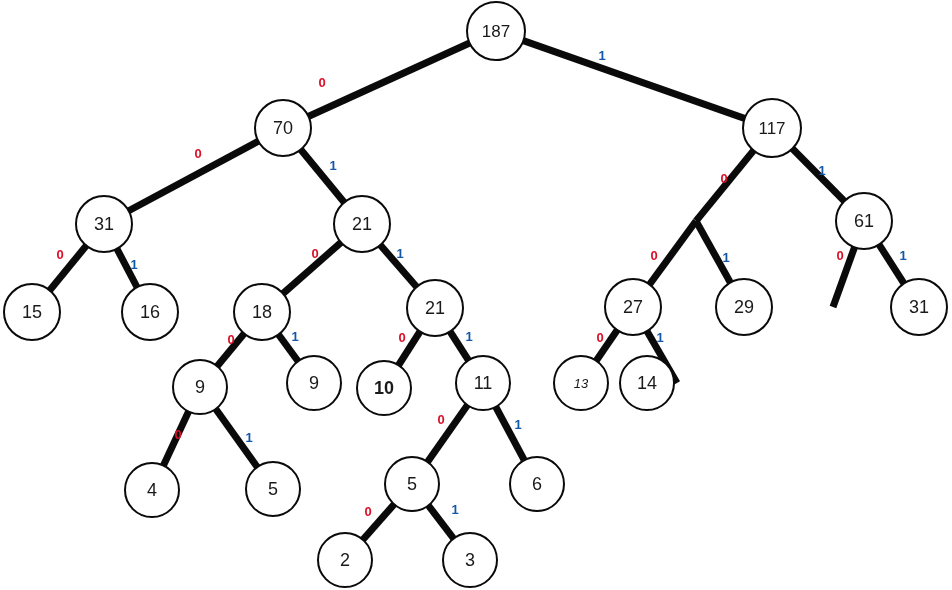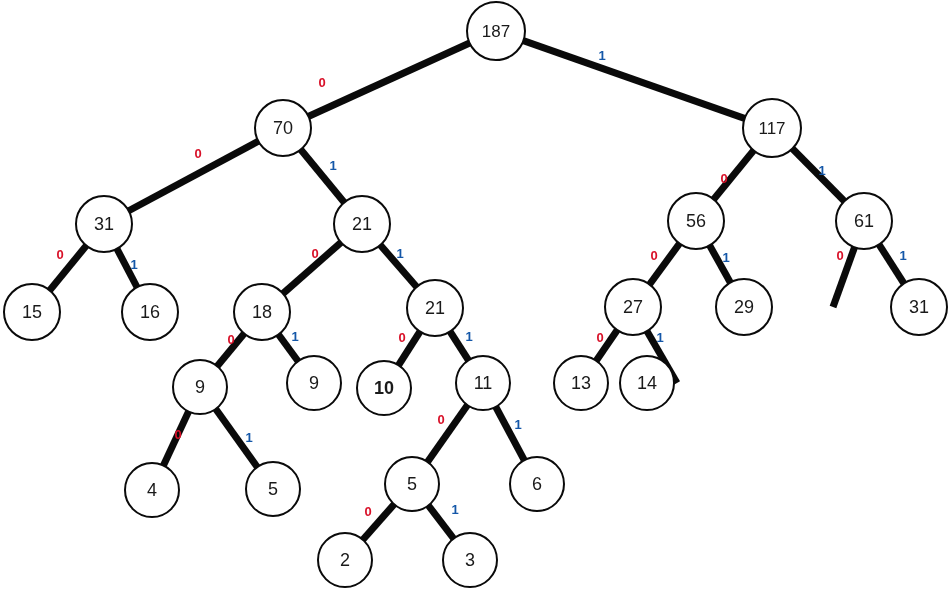--- a/index.html
+++ b/index.html
@@ -82,34 +82,33 @@
       <line x1="483" y1="383" x2="412" y2="484" stroke="#0a0a0a" stroke-width="7" stroke-linecap="butt"></line>
       <line x1="483" y1="383" x2="537" y2="484" stroke="#0a0a0a" stroke-width="7" stroke-linecap="butt"></line>
       <line x1="412" y1="484" x2="345" y2="560" stroke="#0a0a0a" stroke-width="7" stroke-linecap="butt"></line>
       <line x1="412" y1="484" x2="470" y2="560" stroke="#0a0a0a" stroke-width="7" stroke-linecap="butt"></line>
     </svg>
 <div class="tree-node" style="left: 466px; top: 1px; width: 60px; height: 60px; font-size: 17px;">187</div>
     <div class="tree-node" style="left: 254px; top: 99px; width: 58px; height: 58px; font-size: 18px;">70</div>
     <div class="tree-node" style="left: 742px; top: 98px; width: 60px; height: 60px; font-size: 17px;">117</div>
     <div class="tree-node" style="left: 75px; top: 195px; width: 58px; height: 58px; font-size: 18px;">31</div>
     <div class="tree-node" style="left: 333px; top: 195px; width: 58px; height: 58px; font-size: 18px;">21</div>
-    <div class="tree-node" style="left: 667px; top: 192px; width: 58px; height: 58px; font-size: 18px;">56</div>
     <div class="tree-node" style="left: 835px; top: 192px; width: 58px; height: 58px; font-size: 18px;">61</div>
     <div class="tree-node" style="left: 3px; top: 283px; width: 58px; height: 58px; font-size: 18px;">15</div>
     <div class="tree-node" style="left: 121px; top: 283px; width: 58px; height: 58px; font-size: 18px;">16</div>
     <div class="tree-node" style="left: 233px; top: 283px; width: 58px; height: 58px; font-size: 18px; text-align: center;">18</div>
     <div class="tree-node" style="left: 406px; top: 279px; width: 58px; height: 58px; font-size: 18px;">21</div>
     <div class="tree-node" style="left: 604px; top: 278px; width: 58px; height: 58px; font-size: 18px;">27</div>
     <div class="tree-node" style="left: 715px; top: 278px; width: 58px; height: 58px; font-size: 18px;">29</div>
     <div class="tree-node" style="left: 890px; top: 278px; width: 58px; height: 58px; font-size: 18px;">31</div>
     <div class="tree-node" style="left: 172px; top: 359px; width: 56px; height: 56px; font-size: 18px;">9</div>
     <div class="tree-node" style="left: 286px; top: 355px; width: 56px; height: 56px; font-size: 18px;">9</div>
     <div class="tree-node" style="left: 356px; top: 360px; width: 56px; height: 56px; font-size: 18px; font-weight: bold;">10</div>
     <div class="tree-node" style="left: 455px; top: 355px; width: 56px; height: 56px; font-size: 18px; text-align: right;">11</div>
-    <div class="tree-node" style="left: 553px; top: 355px; width: 56px; height: 56px; font-size: 18px;">13</div>
+    <div class="tree-node" style="left: 553px; top: 355px; width: 56px; height: 56px; font-size: 13px; font-style: italic;">13</div>
     <div class="tree-node" style="left: 619px; top: 355px; width: 56px; height: 56px; font-size: 18px;">14</div>
     <div class="tree-node" style="left: 124px; top: 462px; width: 56px; height: 56px; font-size: 18px;">4</div>
     <div class="tree-node" style="left: 245px; top: 461px; width: 56px; height: 56px; font-size: 18px;">5</div>
     <div class="tree-node" style="left: 384px; top: 456px; width: 56px; height: 56px; font-size: 18px;">5</div>
     <div class="tree-node" style="left: 509px; top: 456px; width: 56px; height: 56px; font-size: 18px;">6</div>
     <div class="tree-node" style="left: 317px; top: 532px; width: 56px; height: 56px; font-size: 18px;">2</div>
     <div class="tree-node" style="left: 442px; top: 532px; width: 56px; height: 56px; font-size: 18px;">3</div>
     <div class="edge-label bit0" style="left: 316px; top: 76px; width: 12px;">0</div>
     <div class="edge-label bit1" style="left: 596px; top: 49px; width: 12px;">1</div>
     <div class="edge-label bit0" style="left: 192px; top: 147px; width: 12px;">0</div>

